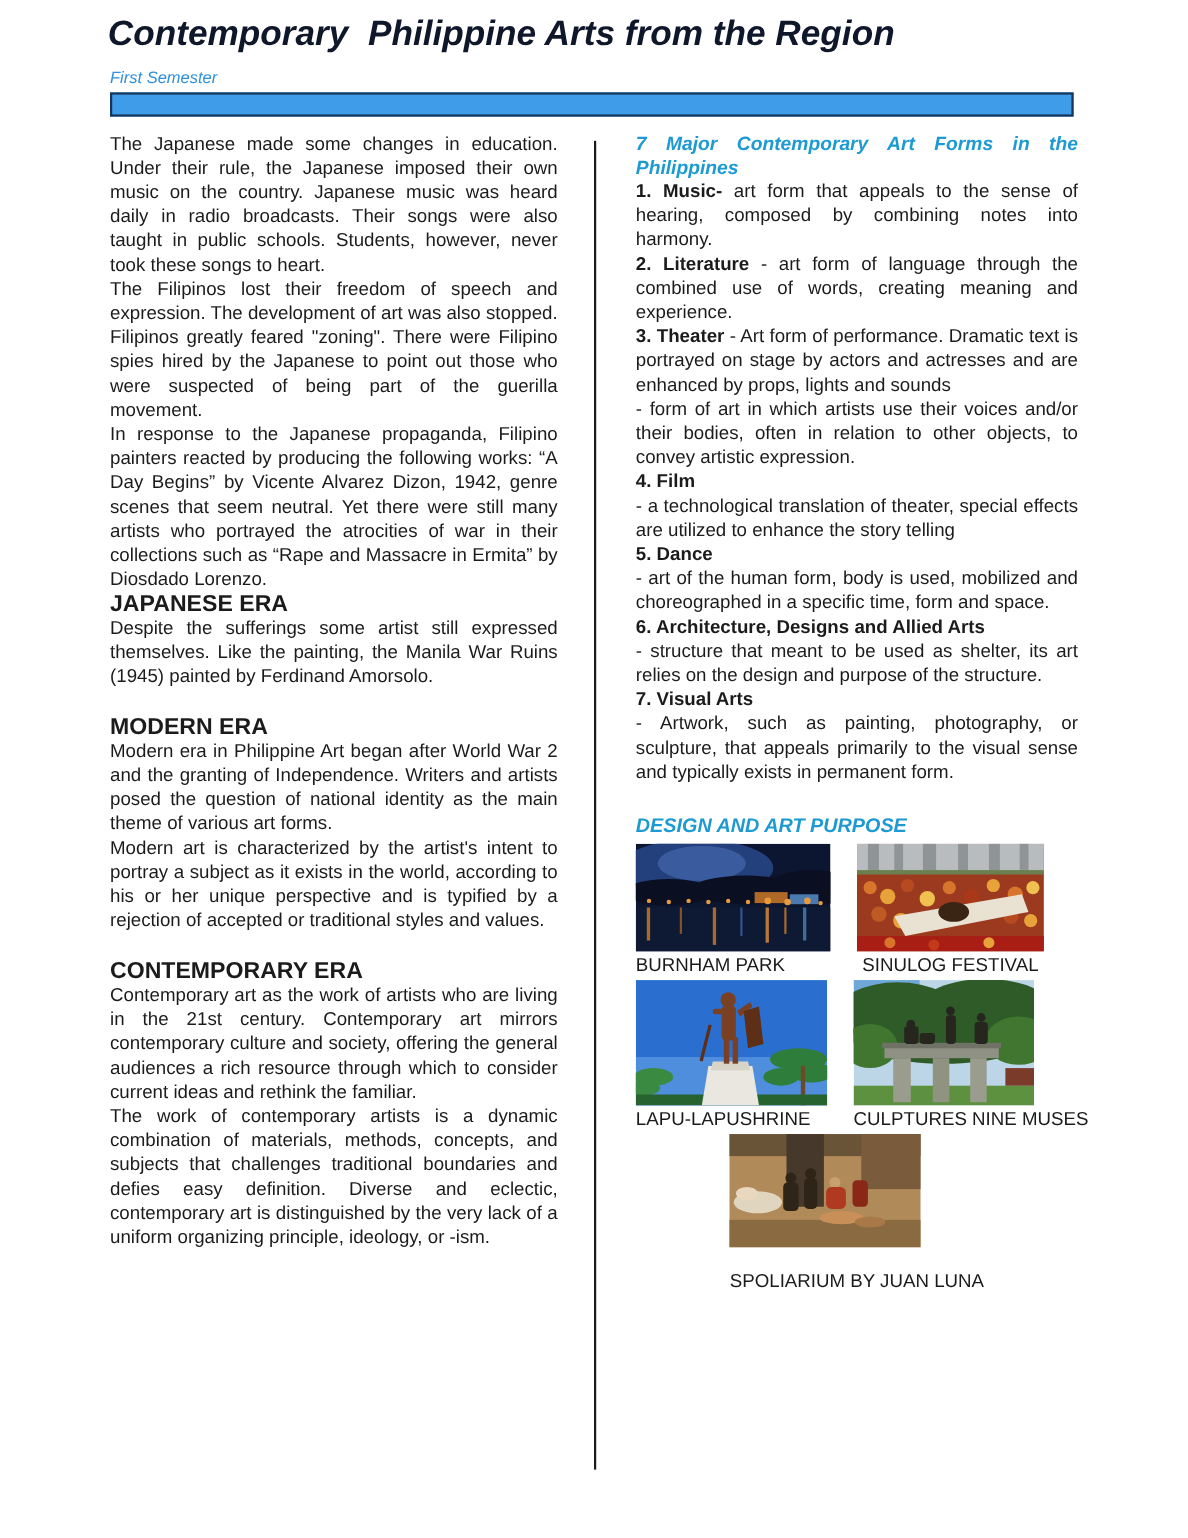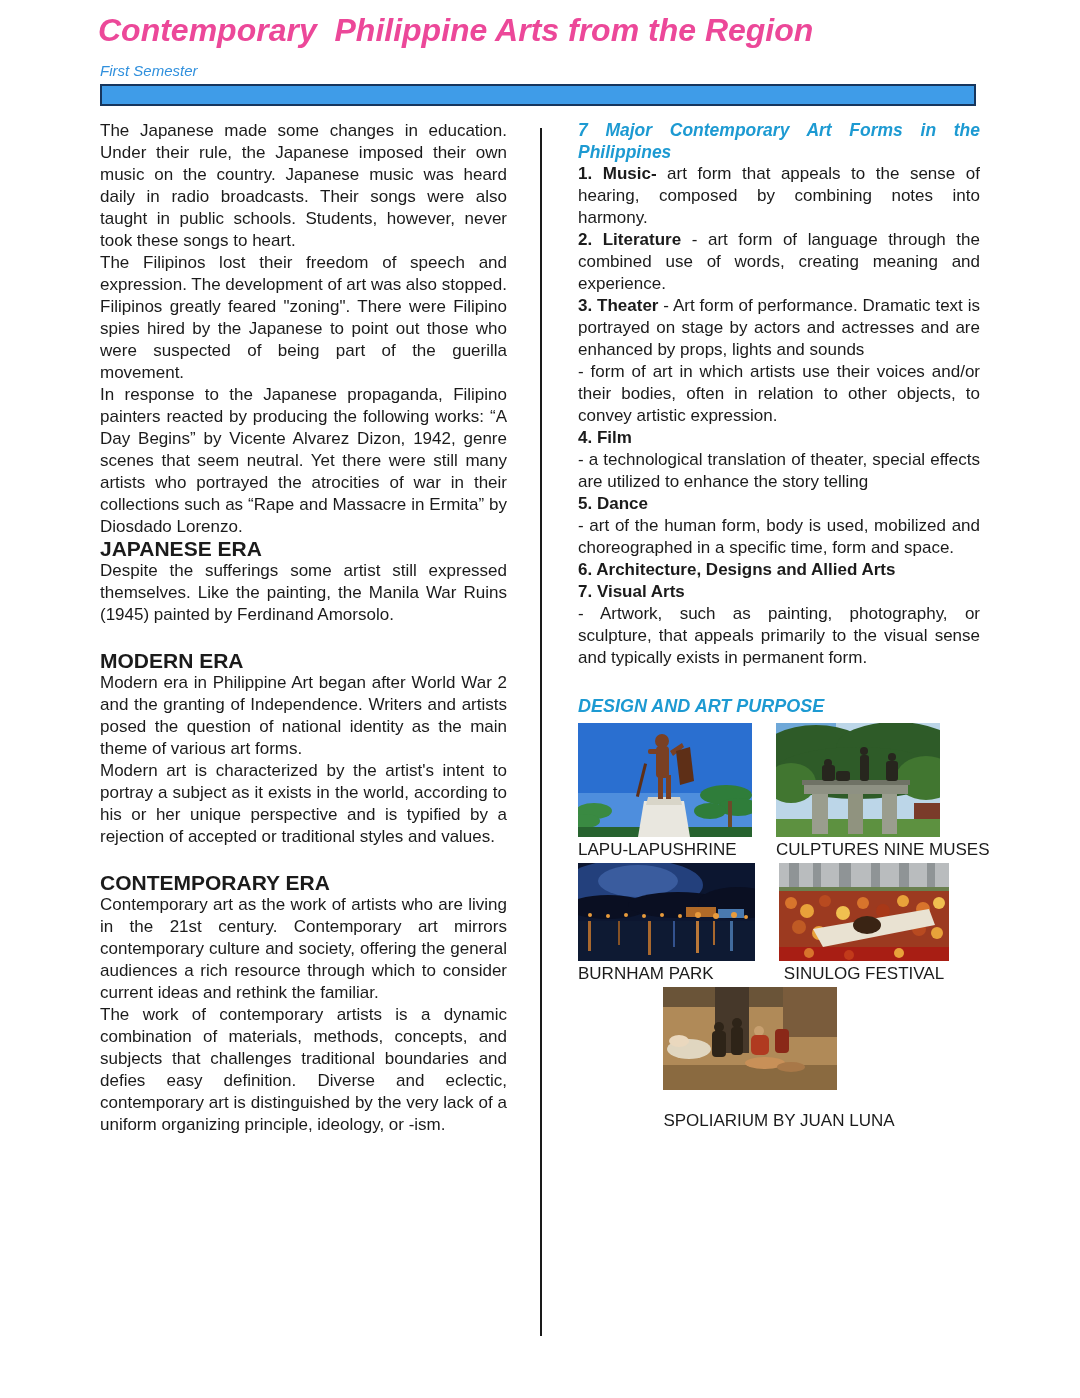--- a/index.html
+++ b/index.html
@@ -2,21 +2,21 @@
 <html><head>
 <meta charset="utf-8">
 <style>
   html,body{margin:0;padding:0;background:#ffffff;}
   .page{
     position:relative;width:1080px;height:1398px;background:#ffffff;
     font-family:"Liberation Sans",sans-serif;color:#1b1b1b;overflow:hidden;
   }
   .title{
     position:absolute;left:98px;top:12px;font-size:32px;font-weight:bold;font-style:italic;
-    color:#ec4899;white-space:pre;letter-spacing:0px;
+    color:#0f172a;white-space:pre;letter-spacing:0px;
   }
   .subtitle{
     position:absolute;left:100px;top:62px;font-size:15px;font-weight:normal;font-style:italic;color:#3090dd;
   }
   .top-bar{
     position:absolute;left:100px;top:84px;width:872px;height:18px;
     background:#3f9ce8;border:2px solid #17365d;
   }
   .divider{position:absolute;left:540px;top:128px;width:2px;height:1208px;background:#1a1a1a;}
   .col-left{position:absolute;left:100px;top:120px;width:407px;}
@@ -70,26 +70,104 @@
 
     <p class="body-text"><b>1. Music-</b><span> art form that appeals to the sense of hearing, composed by combining notes into harmony.</span></p>
     <p class="body-text"><b>2. Literature</b><span> - art form of language through the combined use of words, creating meaning and experience.</span></p>
     <p class="body-text"><b>3. Theater</b><span> - Art form of performance. Dramatic text is portrayed on stage by actors and actresses and are enhanced by props, lights and sounds</span></p>
     <p class="body-text">- form of art in which artists use their voices and/or their bodies, often in relation to other objects, to convey artistic expression.</p>
     <p class="body-text"><b>4. Film</b></p>
     <p class="body-text">- a technological translation of theater, special effects are utilized to enhance the story telling</p>
     <p class="body-text"><b>5. Dance</b></p>
     <p class="body-text">- art of the human form, body is used, mobilized and choreographed in a specific time, form and space.</p>
     <p class="body-text"><b>6. Architecture, Designs and Allied Arts</b></p>
+    <p class="body-text">- structure that meant to be used as shelter, its art relies on the design and purpose of the structure.</p>
     <p class="body-text"><b>7. Visual Arts</b></p>
     <p class="body-text">- Artwork, such as painting, photography, or sculpture, that appeals primarily to the visual sense and typically exists in permanent form.</p>
 
     <p class="design-heading">DESIGN AND ART PURPOSE</p>
 
     <div class="gallery">
+
+      <div class="g-row">
+        <figure>
+          <svg width="177" height="98" viewBox="0 0 177 98">
+            <rect width="177" height="98" fill="#0c1630"></rect>
+            <ellipse cx="55" cy="22" rx="70" ry="26" fill="#23407c"></ellipse>
+            <ellipse cx="60" cy="18" rx="40" ry="16" fill="#3a5c9e"></ellipse>
+            <g fill="#0a0f22">
+              <ellipse cx="30" cy="44" rx="40" ry="12"></ellipse>
+              <ellipse cx="100" cy="42" rx="50" ry="13"></ellipse>
+              <ellipse cx="160" cy="40" rx="40" ry="16"></ellipse>
+            </g>
+            <rect x="108" y="44" width="30" height="10" fill="#b06a28"></rect>
+            <rect x="140" y="46" width="26" height="9" fill="#4a7ab0"></rect>
+            <g fill="#e89b3c">
+              <circle cx="12" cy="52" r="2"></circle>
+                <circle cx="30" cy="53" r="2"></circle>
+                <circle cx="48" cy="52" r="2"></circle>
+              <circle cx="66" cy="53" r="2"></circle>
+                <circle cx="84" cy="52" r="2"></circle>
+                <circle cx="102" cy="53" r="2"></circle>
+              <circle cx="120" cy="52" r="3"></circle>
+                <circle cx="138" cy="53" r="3"></circle>
+                <circle cx="156" cy="52" r="3"></circle>
+              <circle cx="168" cy="54" r="2"></circle>
+            </g>
+            <rect y="58" width="177" height="40" fill="#0e1a33"></rect>
+            <g opacity="0.85">
+              <rect x="10" y="58" width="3" height="30" fill="#c3762e"></rect>
+              <rect x="40" y="58" width="2" height="24" fill="#9a5c24"></rect>
+              <rect x="70" y="58" width="3" height="34" fill="#c3762e"></rect>
+              <rect x="95" y="58" width="2" height="26" fill="#3a5c9e"></rect>
+              <rect x="118" y="58" width="3" height="32" fill="#d8893a"></rect>
+              <rect x="135" y="58" width="2" height="24" fill="#c3762e"></rect>
+              <rect x="152" y="58" width="3" height="30" fill="#4a7ab0"></rect>
+            </g>
+          </svg>
+          <figcaption>BURNHAM PARK</figcaption>
+        </figure>
+        <figure class="colB">
+          <svg width="170" height="98" viewBox="0 0 170 98">
+            <rect width="170" height="98" fill="#9c3a20"></rect>
+            <rect width="170" height="26" fill="#b9bcbe"></rect>
+            <g fill="#8f9496">
+              <rect x="10" width="10" height="26"></rect>
+                <rect x="34" width="8" height="26"></rect>
+              <rect x="60" width="12" height="26"></rect>
+                <rect x="92" width="9" height="26"></rect>
+              <rect x="120" width="10" height="26"></rect>
+                <rect x="148" width="8" height="26"></rect>
+            </g>
+            <rect y="24" width="170" height="4" fill="#6a8050"></rect>
+            <g>
+              <circle cx="12" cy="40" r="6" fill="#d8742c"></circle>
+                <circle cx="28" cy="48" r="7" fill="#e8a23a"></circle>
+              <circle cx="46" cy="38" r="6" fill="#b84a20"></circle>
+                <circle cx="64" cy="50" r="7" fill="#f0c050"></circle>
+              <circle cx="84" cy="40" r="6" fill="#d8742c"></circle>
+                <circle cx="104" cy="48" r="7" fill="#a83818"></circle>
+              <circle cx="124" cy="38" r="6" fill="#e8a23a"></circle>
+                <circle cx="144" cy="46" r="7" fill="#d8742c"></circle>
+              <circle cx="160" cy="40" r="6" fill="#f0c050"></circle>
+              <circle cx="20" cy="64" r="7" fill="#c05a24"></circle>
+                <circle cx="40" cy="70" r="7" fill="#e8a23a"></circle>
+              <circle cx="140" cy="66" r="7" fill="#b84a20"></circle>
+                <circle cx="158" cy="70" r="6" fill="#e8a23a"></circle>
+            </g>
+            <polygon points="34,66 150,46 156,62 44,84" fill="#e9e2d2"></polygon>
+            <ellipse cx="88" cy="62" rx="14" ry="9" fill="#3a2414"></ellipse>
+            <rect y="84" width="170" height="14" fill="#a81e14"></rect>
+            <circle cx="30" cy="90" r="5" fill="#d8742c"></circle>
+              <circle cx="70" cy="92" r="5" fill="#c23a1a"></circle>
+            <circle cx="120" cy="90" r="5" fill="#e8a23a"></circle>
+          </svg>
+          <figcaption class="centered">SINULOG FESTIVAL</figcaption>
+        </figure>
+      </div>
 
       <div class="g-row">
         <figure>
           <svg width="174" height="114" viewBox="0 0 174 114">
             <rect width="174" height="114" fill="#2a6fd0"></rect>
             <rect y="70" width="174" height="44" fill="#4e8edd"></rect>
             <g fill="#2f7d3a">
               <ellipse cx="148" cy="72" rx="26" ry="10"></ellipse>
               <ellipse cx="160" cy="84" rx="20" ry="9"></ellipse>
               <ellipse cx="132" cy="88" rx="16" ry="8"></ellipse>
@@ -142,97 +220,20 @@
                 <rect x="84" y="32" width="9" height="26" rx="3"></rect>
               <circle cx="116" cy="34" r="4"></circle>
                 <rect x="110" y="38" width="12" height="20" rx="3"></rect>
               <rect x="60" y="48" width="14" height="10" rx="3"></rect>
             </g>
           </svg>
           <figcaption class="centered">CULPTURES NINE MUSES</figcaption>
         </figure>
       </div>
 
-      <div class="g-row">
-        <figure>
-          <svg width="177" height="98" viewBox="0 0 177 98">
-            <rect width="177" height="98" fill="#0c1630"></rect>
-            <ellipse cx="55" cy="22" rx="70" ry="26" fill="#23407c"></ellipse>
-            <ellipse cx="60" cy="18" rx="40" ry="16" fill="#3a5c9e"></ellipse>
-            <g fill="#0a0f22">
-              <ellipse cx="30" cy="44" rx="40" ry="12"></ellipse>
-              <ellipse cx="100" cy="42" rx="50" ry="13"></ellipse>
-              <ellipse cx="160" cy="40" rx="40" ry="16"></ellipse>
-            </g>
-            <rect x="108" y="44" width="30" height="10" fill="#b06a28"></rect>
-            <rect x="140" y="46" width="26" height="9" fill="#4a7ab0"></rect>
-            <g fill="#e89b3c">
-              <circle cx="12" cy="52" r="2"></circle>
-                <circle cx="30" cy="53" r="2"></circle>
-                <circle cx="48" cy="52" r="2"></circle>
-              <circle cx="66" cy="53" r="2"></circle>
-                <circle cx="84" cy="52" r="2"></circle>
-                <circle cx="102" cy="53" r="2"></circle>
-              <circle cx="120" cy="52" r="3"></circle>
-                <circle cx="138" cy="53" r="3"></circle>
-                <circle cx="156" cy="52" r="3"></circle>
-              <circle cx="168" cy="54" r="2"></circle>
-            </g>
-            <rect y="58" width="177" height="40" fill="#0e1a33"></rect>
-            <g opacity="0.85">
-              <rect x="10" y="58" width="3" height="30" fill="#c3762e"></rect>
-              <rect x="40" y="58" width="2" height="24" fill="#9a5c24"></rect>
-              <rect x="70" y="58" width="3" height="34" fill="#c3762e"></rect>
-              <rect x="95" y="58" width="2" height="26" fill="#3a5c9e"></rect>
-              <rect x="118" y="58" width="3" height="32" fill="#d8893a"></rect>
-              <rect x="135" y="58" width="2" height="24" fill="#c3762e"></rect>
-              <rect x="152" y="58" width="3" height="30" fill="#4a7ab0"></rect>
-            </g>
-          </svg>
-          <figcaption>BURNHAM PARK</figcaption>
-        </figure>
-        <figure class="colB">
-          <svg width="170" height="98" viewBox="0 0 170 98">
-            <rect width="170" height="98" fill="#9c3a20"></rect>
-            <rect width="170" height="26" fill="#b9bcbe"></rect>
-            <g fill="#8f9496">
-              <rect x="10" width="10" height="26"></rect>
-                <rect x="34" width="8" height="26"></rect>
-              <rect x="60" width="12" height="26"></rect>
-                <rect x="92" width="9" height="26"></rect>
-              <rect x="120" width="10" height="26"></rect>
-                <rect x="148" width="8" height="26"></rect>
-            </g>
-            <rect y="24" width="170" height="4" fill="#6a8050"></rect>
-            <g>
-              <circle cx="12" cy="40" r="6" fill="#d8742c"></circle>
-                <circle cx="28" cy="48" r="7" fill="#e8a23a"></circle>
-              <circle cx="46" cy="38" r="6" fill="#b84a20"></circle>
-                <circle cx="64" cy="50" r="7" fill="#f0c050"></circle>
-              <circle cx="84" cy="40" r="6" fill="#d8742c"></circle>
-                <circle cx="104" cy="48" r="7" fill="#a83818"></circle>
-              <circle cx="124" cy="38" r="6" fill="#e8a23a"></circle>
-                <circle cx="144" cy="46" r="7" fill="#d8742c"></circle>
-              <circle cx="160" cy="40" r="6" fill="#f0c050"></circle>
-              <circle cx="20" cy="64" r="7" fill="#c05a24"></circle>
-                <circle cx="40" cy="70" r="7" fill="#e8a23a"></circle>
-              <circle cx="140" cy="66" r="7" fill="#b84a20"></circle>
-                <circle cx="158" cy="70" r="6" fill="#e8a23a"></circle>
-            </g>
-            <polygon points="34,66 150,46 156,62 44,84" fill="#e9e2d2"></polygon>
-            <ellipse cx="88" cy="62" rx="14" ry="9" fill="#3a2414"></ellipse>
-            <rect y="84" width="170" height="14" fill="#a81e14"></rect>
-            <circle cx="30" cy="90" r="5" fill="#d8742c"></circle>
-              <circle cx="70" cy="92" r="5" fill="#c23a1a"></circle>
-            <circle cx="120" cy="90" r="5" fill="#e8a23a"></circle>
-          </svg>
-          <figcaption class="centered">SINULOG FESTIVAL</figcaption>
-        </figure>
-      </div>
-
       <div class="g-row center">
         <figure>
           <svg width="174" height="103" viewBox="0 0 174 103">
             <rect width="174" height="103" fill="#b08a58"></rect>
             <rect width="174" height="20" fill="#6a5438"></rect>
             <rect x="52" width="34" height="66" fill="#46382a"></rect>
             <rect x="120" width="54" height="50" fill="#7a5c3c"></rect>
             <rect y="78" width="174" height="25" fill="#8a6a40"></rect>
             <ellipse cx="26" cy="62" rx="22" ry="10" fill="#e0d6c0"></ellipse>
             <ellipse cx="16" cy="54" rx="10" ry="6" fill="#ead8be"></ellipse>

